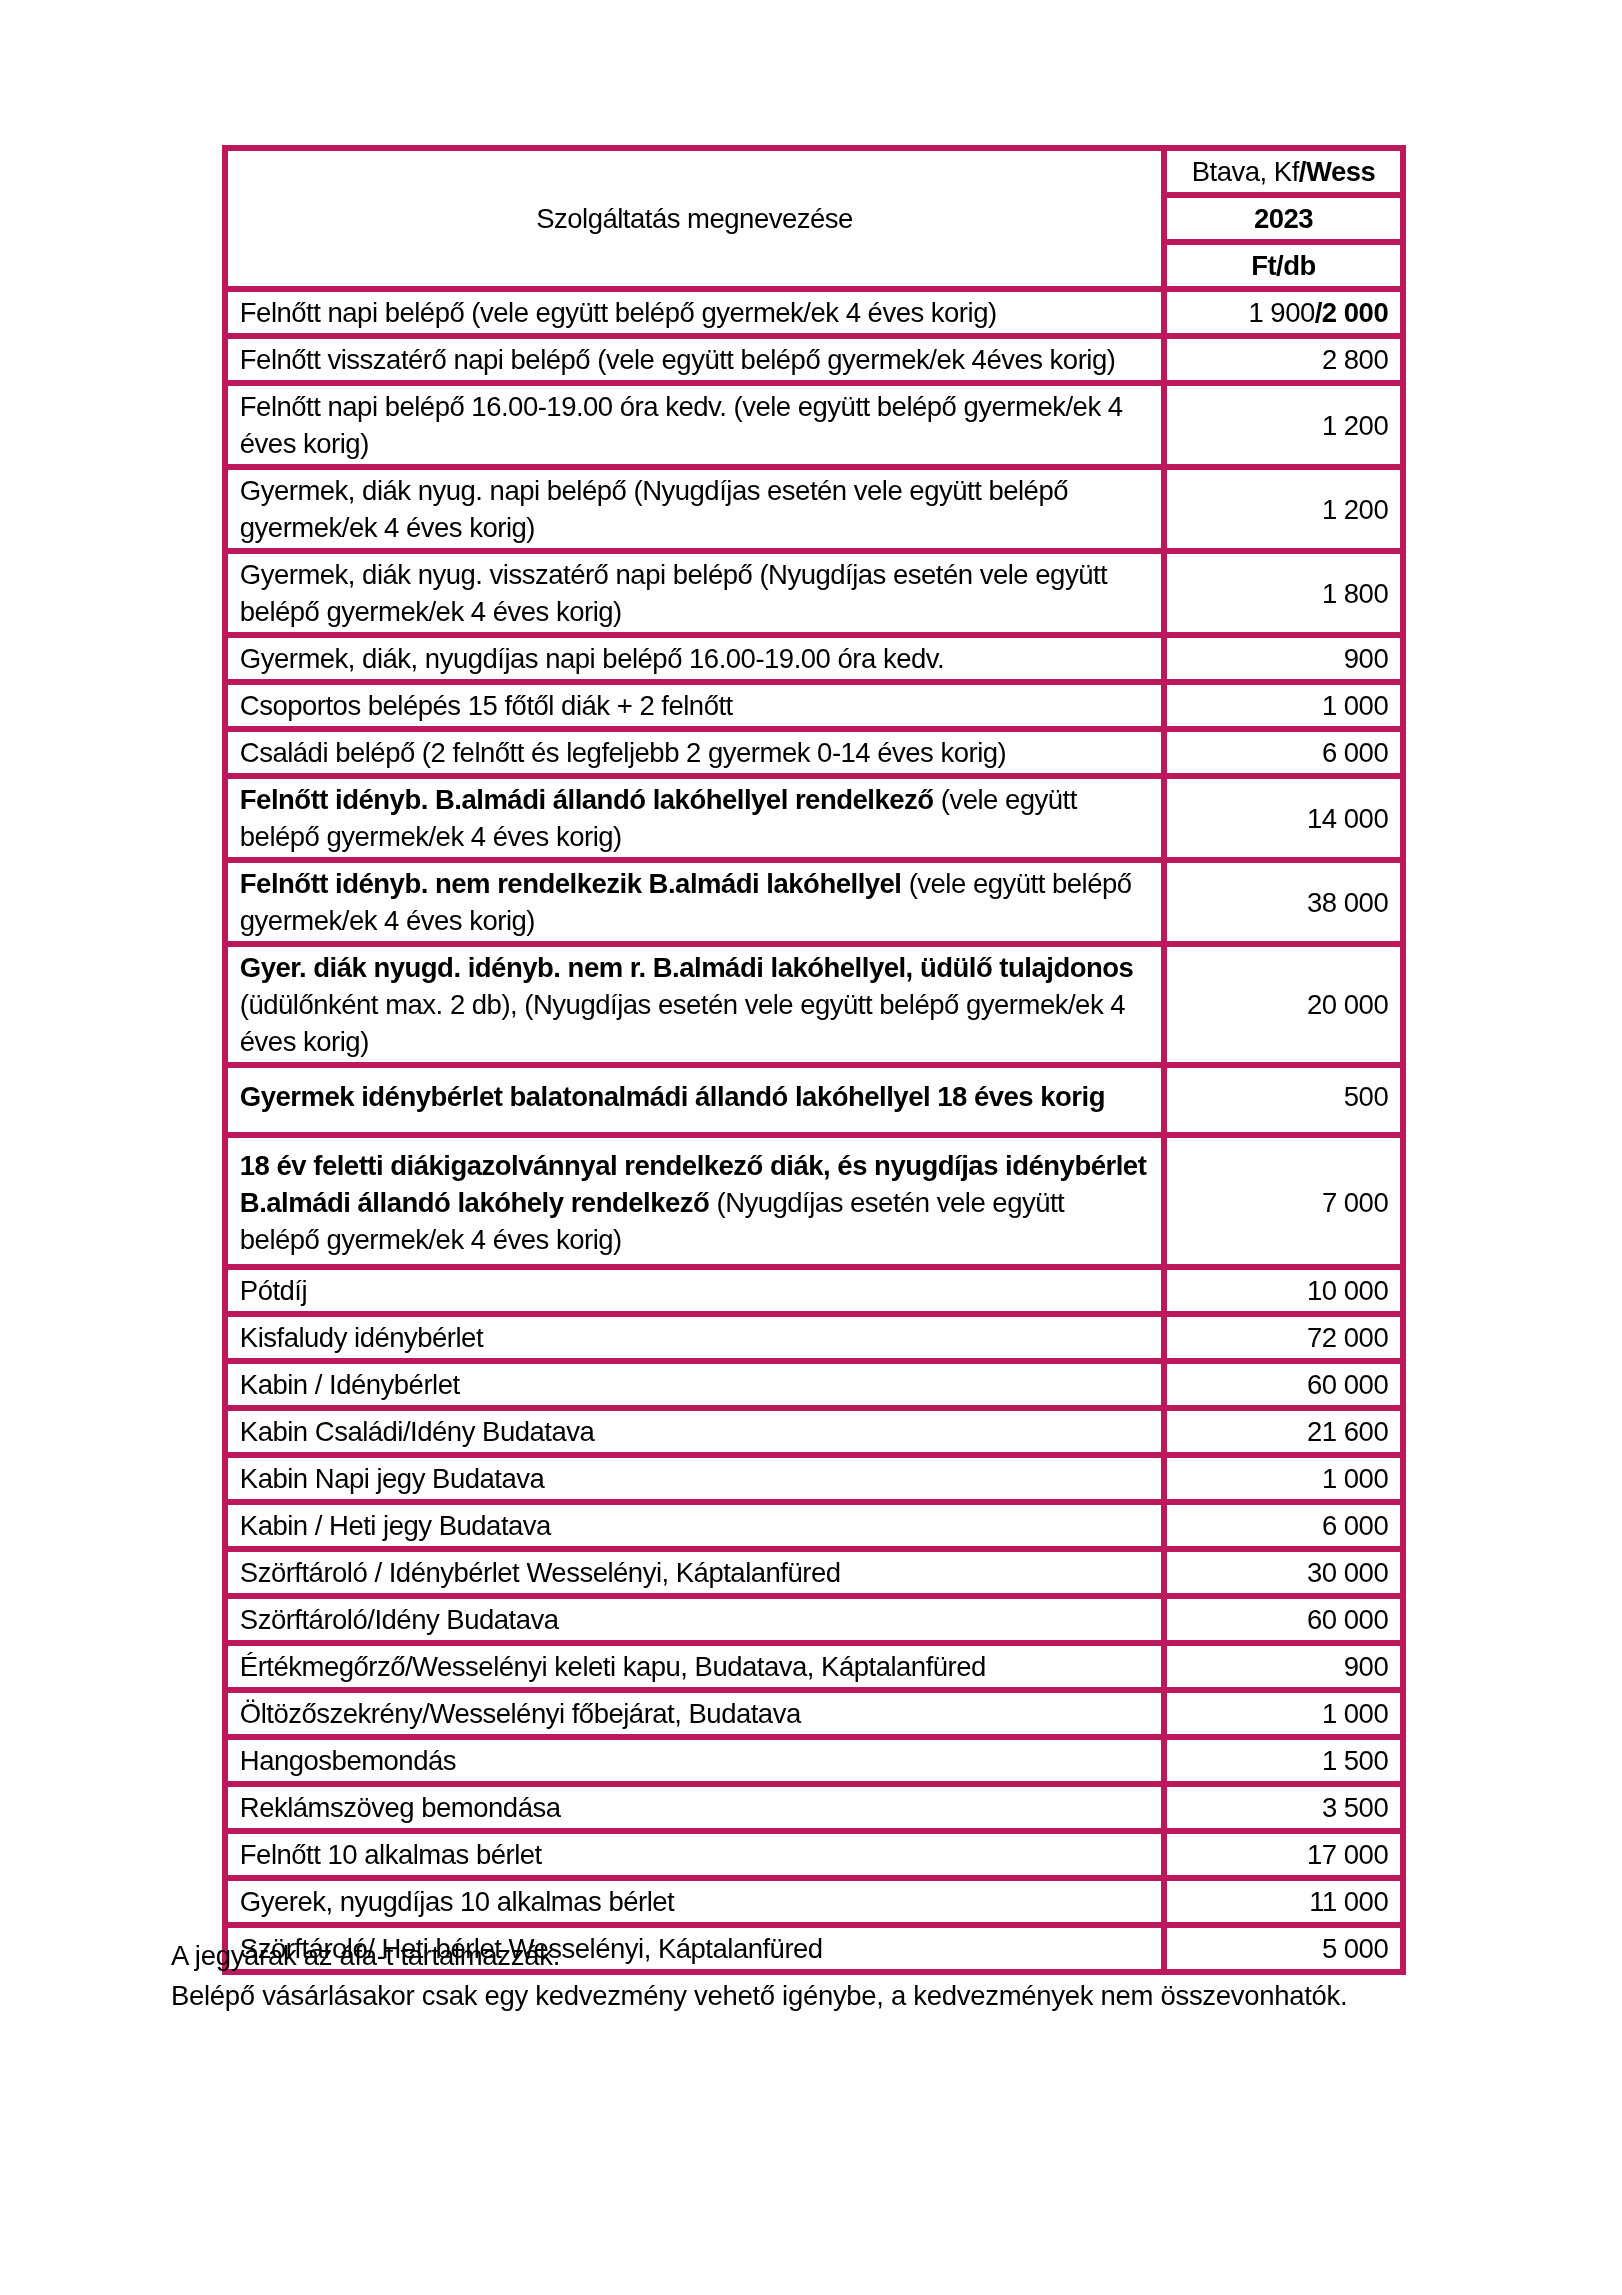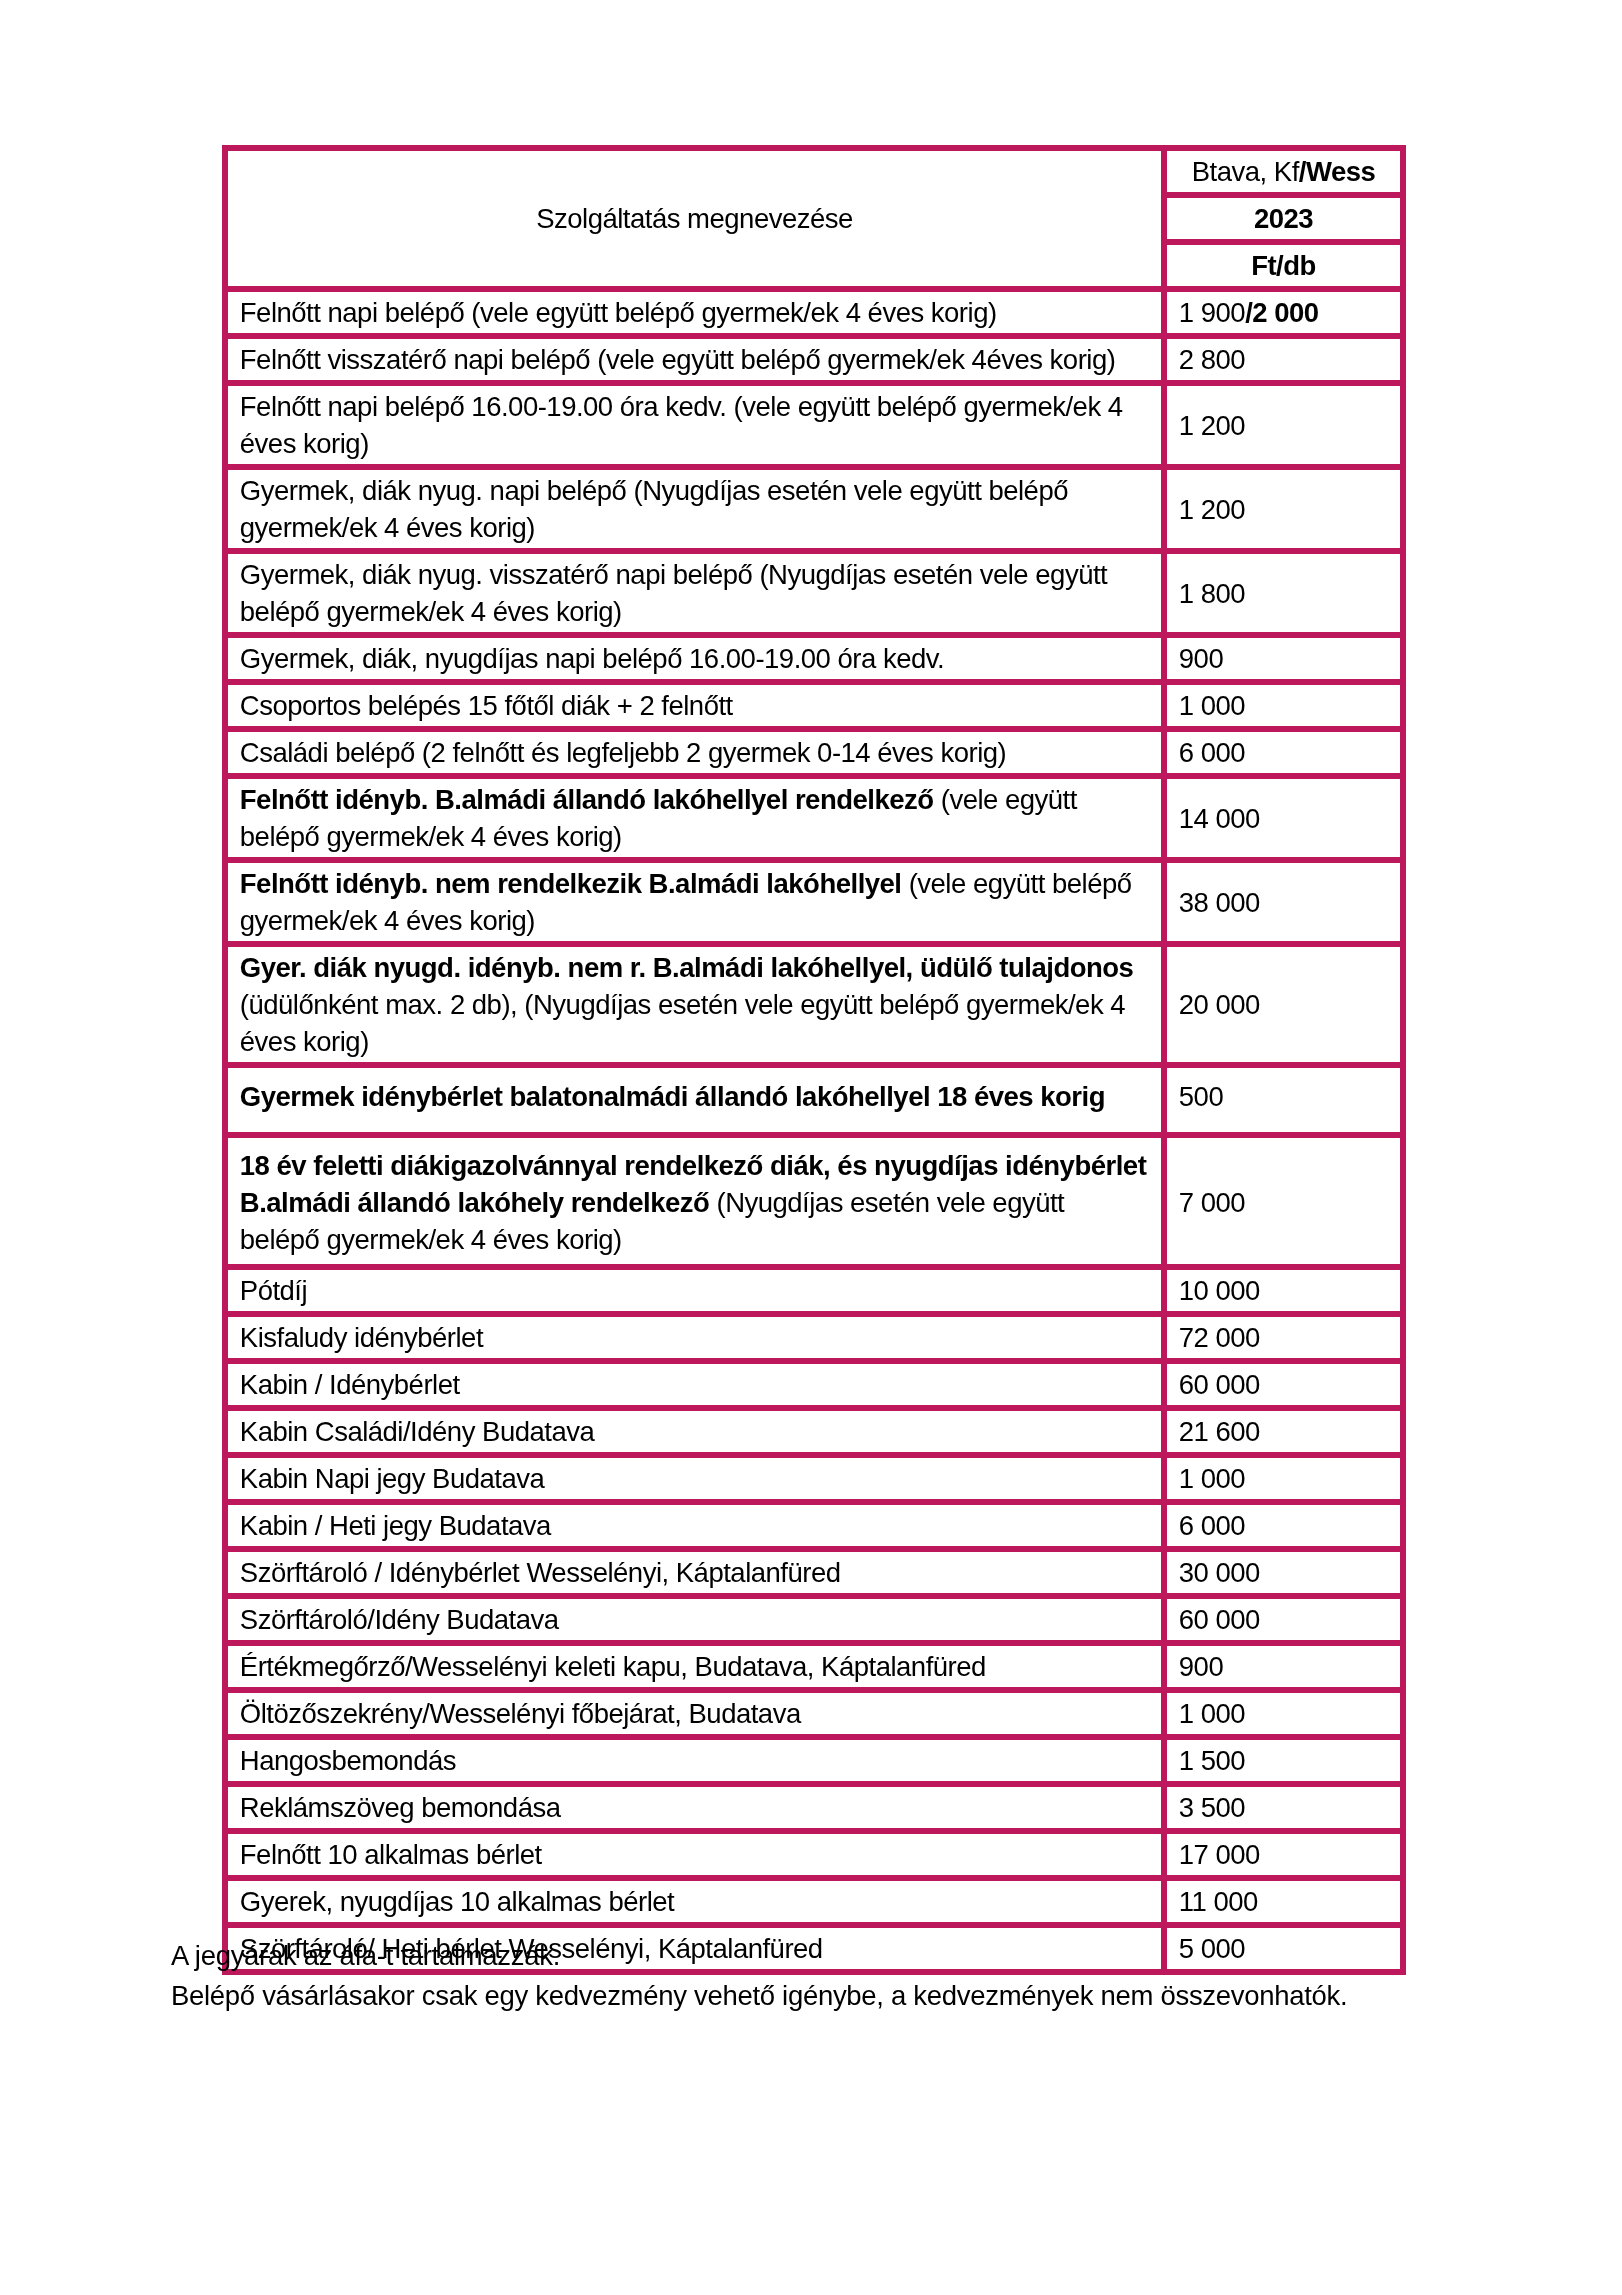--- a/index.html
+++ b/index.html
@@ -37,21 +37,21 @@
     text-align: center;
     font-size: 28px;
     margin-top: 32px;
   }
   td.col-header {
     text-align: center;
     padding: 2px 5.2px;
   }
   td.desc { text-align: left; }
   td.price {
-    text-align: left;
+    text-align: right;
     padding: 2px 5.2px;
   }
   b { font-weight: bold; }
   
   tbody tr:nth-child(12) td { padding-top: 10px; padding-bottom: 17px; }
   tbody tr:nth-child(13) td { padding-top: 9.2px; padding-bottom: 6px; }
   .notes {
     position: absolute;
     left: 171px;
     top: 1936px;

